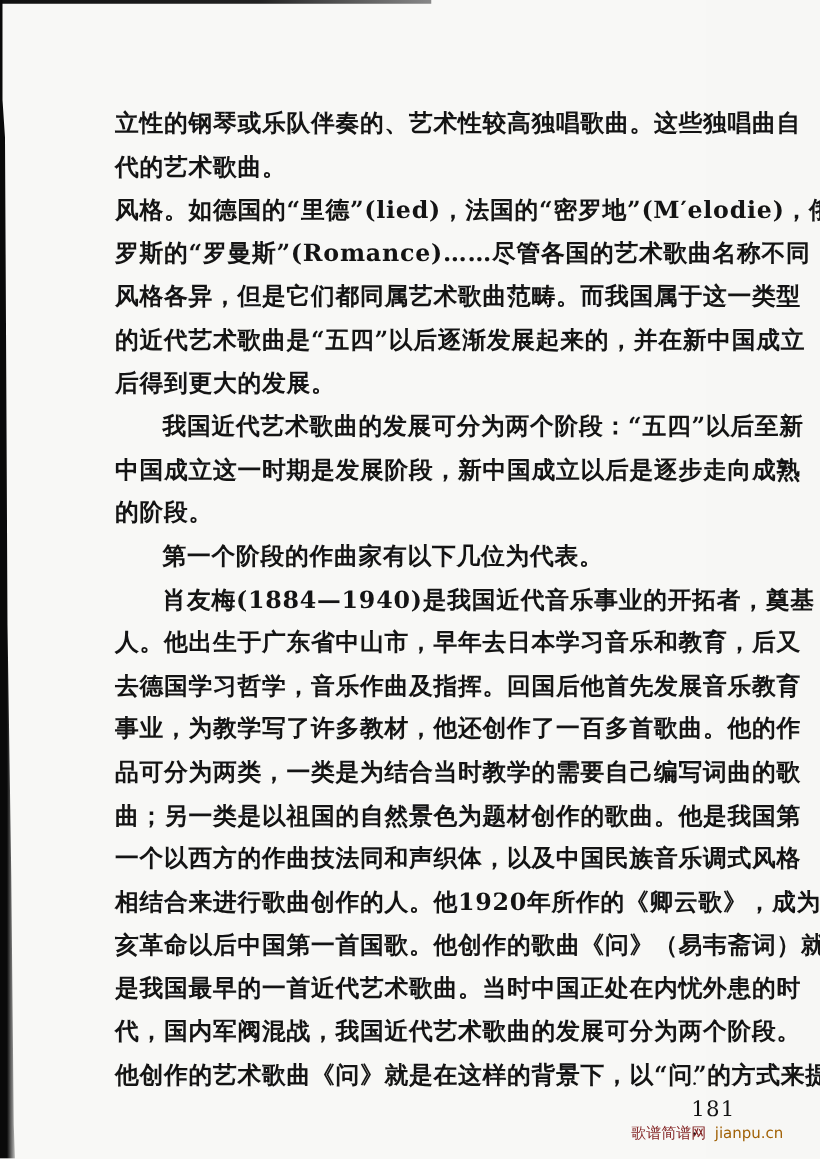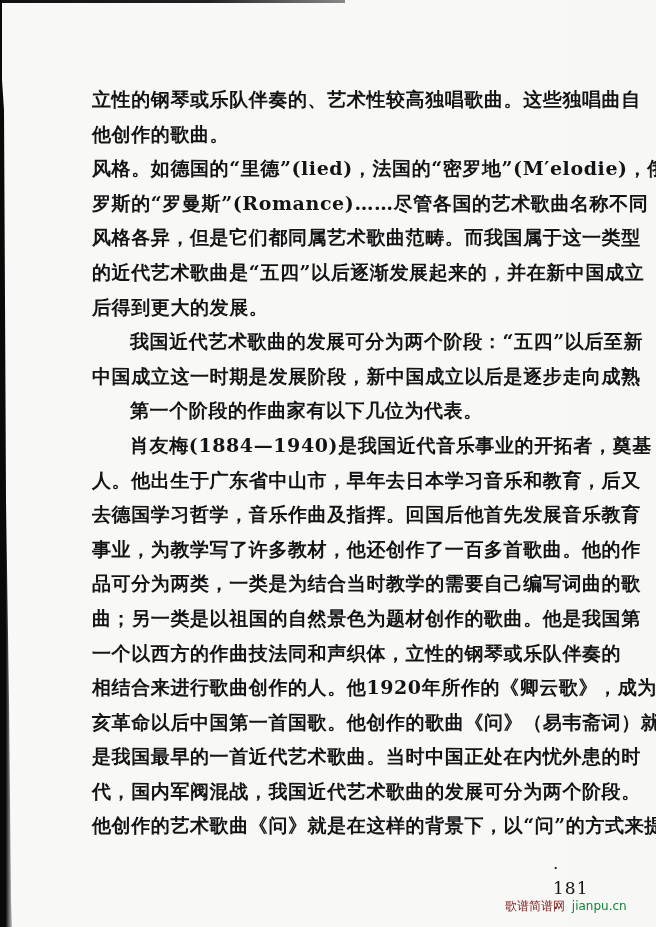--- a/index.html
+++ b/index.html
@@ -71,49 +71,50 @@
       left: 505px;
       top: 898px;
       font-size: 12px;
       white-space: nowrap;
       font-family: "DejaVu Sans", sans-serif;
     }
     .watermark .wm-cn {
       color: #7f1d1d;
     }
     .watermark .wm-url {
-      color: #15803d;
+      color: #a16207;
       margin-left: 3px;
     }
   </style>
 </head>
 <body>
 
 <div class="page">
   <div class="scan-top"></div>
   <div class="scan-left"></div>
 
   <div class="text-block" id="text-block">
       <span class="line">立性的钢琴或乐队伴奏的、艺术性较高独唱歌曲。这些独唱曲自</span>
-      <span class="line short">他创作的歌曲。</span>
+      <span class="line short">代的艺术歌曲。</span>
       <span class="line">风格。如德国的“里德”(lied)，法国的“密罗地”(M′elodie)，俄</span>
       <span class="line">罗斯的“罗曼斯”(Romance)……尽管各国的艺术歌曲名称不同，</span>
       <span class="line">风格各异，但是它们都同属艺术歌曲范畴。而我国属于这一类型</span>
       <span class="line">的近代艺术歌曲是“五四”以后逐渐发展起来的，并在新中国成立</span>
       <span class="line short">后得到更大的发展。</span>
       <span class="line indent">我国近代艺术歌曲的发展可分为两个阶段：“五四”以后至新</span>
       <span class="line">中国成立这一时期是发展阶段，新中国成立以后是逐步走向成熟</span>
+      <span class="line short">的阶段。</span>
       <span class="line indent short">第一个阶段的作曲家有以下几位为代表。</span>
       <span class="line indent">肖友梅(1884—1940)是我国近代音乐事业的开拓者，奠基</span>
       <span class="line">人。他出生于广东省中山市，早年去日本学习音乐和教育，后又</span>
       <span class="line">去德国学习哲学，音乐作曲及指挥。回国后他首先发展音乐教育</span>
       <span class="line">事业，为教学写了许多教材，他还创作了一百多首歌曲。他的作</span>
       <span class="line">品可分为两类，一类是为结合当时教学的需要自己编写词曲的歌</span>
       <span class="line">曲；另一类是以祖国的自然景色为题材创作的歌曲。他是我国第</span>
-      <span class="line">一个以西方的作曲技法同和声织体，立性的钢琴或乐队伴奏的</span>
+      <span class="line">一个以西方的作曲技法同和声织体，以及中国民族音乐调式风格</span>
       <span class="line">相结合来进行歌曲创作的人。他1920年所作的《卿云歌》，成为辛</span>
       <span class="line">亥革命以后中国第一首国歌。他创作的歌曲《问》（易韦斋词）就</span>
       <span class="line">是我国最早的一首近代艺术歌曲。当时中国正处在内忧外患的时</span>
       <span class="line">代，国内军阀混战，我国近代艺术歌曲的发展可分为两个阶段。</span>
       <span class="line">他创作的艺术歌曲《问》就是在这样的背景下，以“问”的方式来提</span>
     </div>
 
   <div class="page-number">· 181 ·</div>
 
   <div class="watermark">

